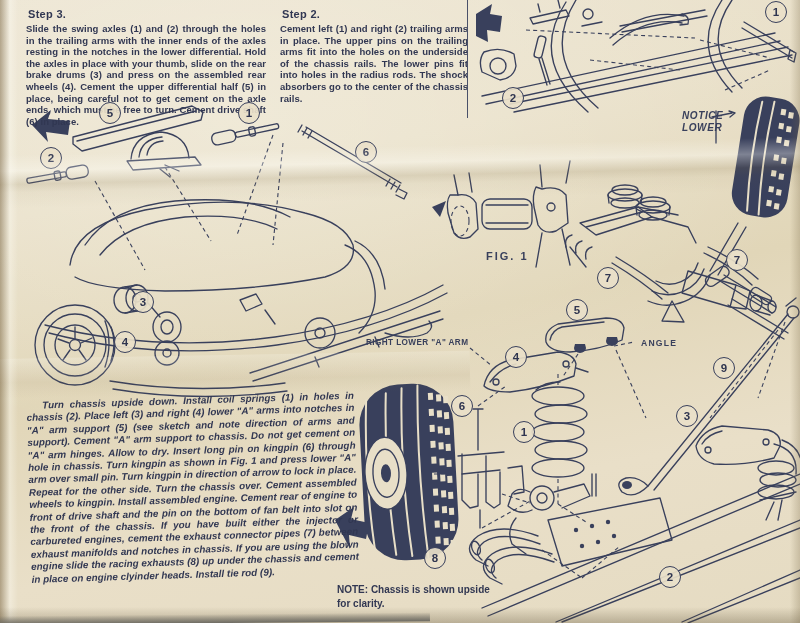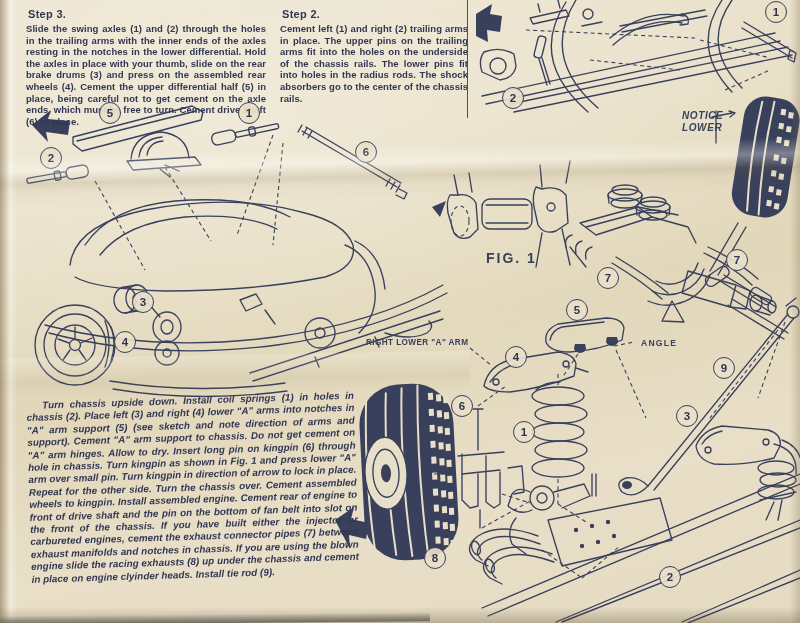--- a/index.html
+++ b/index.html
@@ -14,21 +14,21 @@
   .txt{position:absolute;font-weight:bold;text-align:justify;}
   .txt .hd{font-size:11px;margin:0 0 3px 2px;letter-spacing:.3px;}
   .txt .bd{font-size:9.5px;line-height:11.6px;letter-spacing:.05px;margin:0;}
   .step3{left:26px;top:8px;width:240px;}
   .step2{left:280px;top:8px;width:188px;}
   .step1{left:26px;top:400px;width:328px;transform:rotate(-1.8deg);transform-origin:0 0;}
   .step1 .bd{font-style:italic;font-size:9.8px;line-height:12.4px;text-indent:16px;}
   .vrule{position:absolute;left:467px;top:0;width:1.4px;height:118px;background:#4a5069;}
   
   .lbl{position:absolute;font-weight:bold;color:#39405c;white-space:nowrap;}
-  .fig1{left:486px;top:250px;font-size:14px;letter-spacing:2px;}
+  .fig1{left:486px;top:250px;font-size:11px;letter-spacing:2px;}
   .notice{left:682px;top:110px;font-size:10px;font-style:italic;line-height:12px;letter-spacing:.6px;}
   .rlaa{left:366px;top:338px;font-size:8.2px;letter-spacing:.4px;}
   .rear{left:641px;top:338px;font-size:8.6px;letter-spacing:1.2px;}
   .note{position:absolute;left:337px;top:583px;width:162px;font-size:10px;line-height:13.5px;font-weight:bold;font-style:normal;}
   
   .co{position:absolute;width:22px;height:22px;box-sizing:border-box;
       border:1.7px solid #39405c;border-radius:50%;
       display:flex;align-items:center;justify-content:center;
       font-size:11.5px;font-weight:bold;color:#2f3550;
       background:rgba(233,224,201,.92);}
@@ -366,20 +366,24 @@
     <p class="bd">Turn chassis upside down. Install coil springs (1) in holes in chassis (2). Place left (3) and right (4) lower "A" arms into notches in "A" arm support (5) (see sketch and note direction of arms and support). Cement "A" arm support to chassis. Do not get cement on "A" arm hinges. Allow to dry. Insert long pin on kingpin (6) through hole in chassis. Turn kingpin as shown in Fig. 1 and press lower "A" arm over small pin. Turn kingpin in direction of arrow to lock in place. Repeat for the other side. Turn the chassis over. Cement assembled wheels to kingpin. Install assembled engine. Cement rear of engine to front of drive shaft and the pin on the bottom of fan belt into slot on the front of the chassis. If you have built either the injector or carbureted engines, cement the exhaust connector pipes (7) between exhaust manifolds and notches in chassis. If you are using the blown engine slide the racing exhausts (8) up under the chassis and cement in place on engine clyinder heads. Install tie rod (9).</p>
   </div>
 
   <div class="lbl fig1">FIG. 1</div>
   <div class="lbl notice">
     <div>NOTICE</div>
     <div>LOWER</div>
   </div>
   <div class="lbl rlaa">RIGHT LOWER "A" ARM</div>
   <div class="lbl rear">ANGLE</div>
+  <div class="note">
+    <span>NOTE:</span>
+    <span>Chassis is shown upside for clarity.</span>
+  </div>
 
   <div class="co" style="left:99px;top:102px">5</div>
   <div class="co" style="left:238px;top:102px">1</div>
   <div class="co" style="left:40px;top:147px">2</div>
   <div class="co" style="left:355px;top:141px">6</div>
   <div class="co" style="left:132px;top:291px">3</div>
   <div class="co" style="left:114px;top:331px">4</div>
   <div class="co" style="left:765px;top:1px">1</div>
   <div class="co" style="left:502px;top:87px">2</div>
   <div class="co" style="left:597px;top:267px">7</div>

